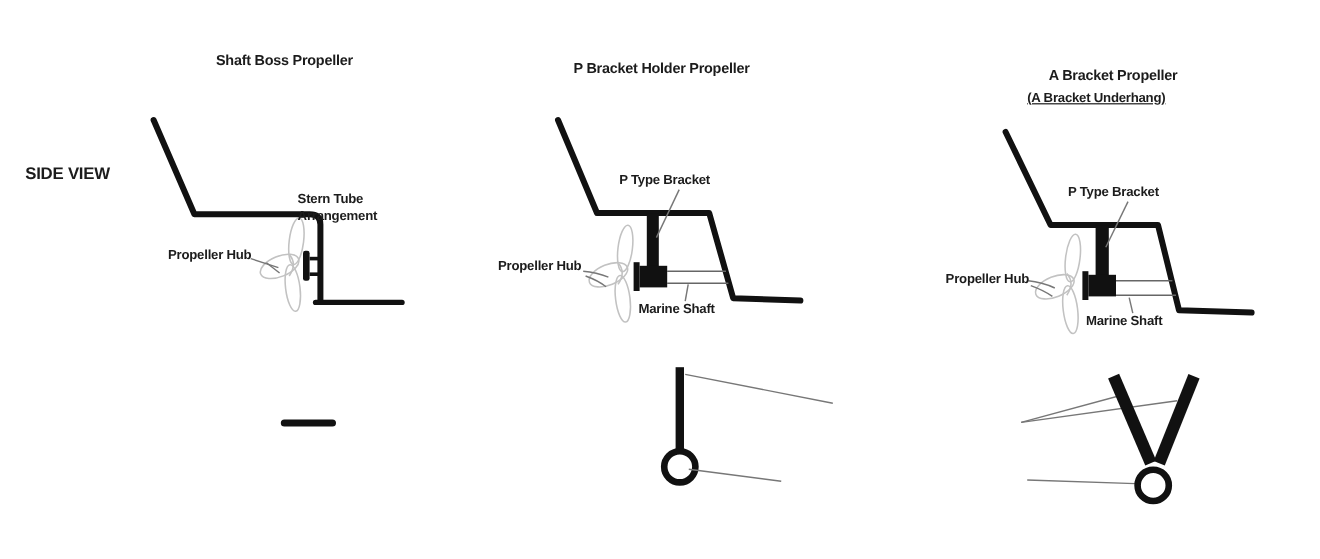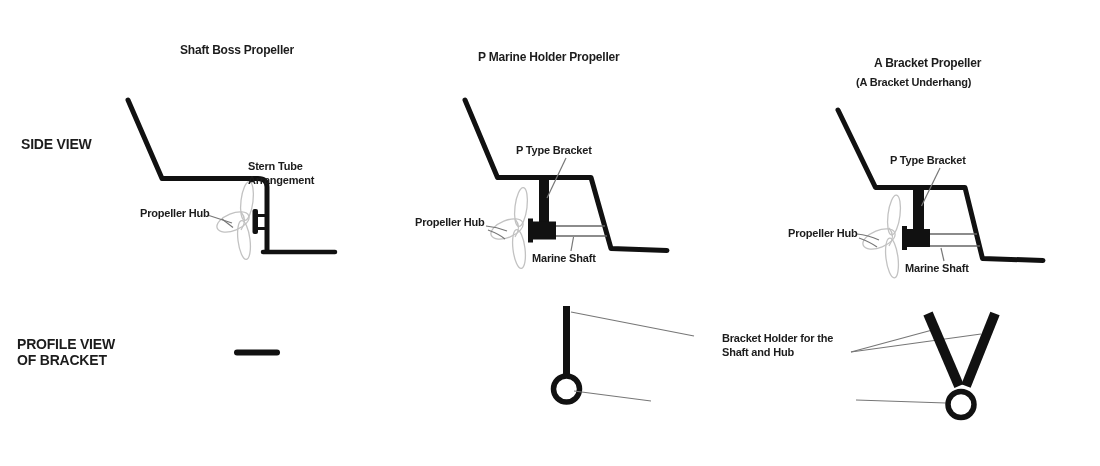--- a/index.html
+++ b/index.html
@@ -113,43 +113,35 @@
 
       <g>
         <line class="ink-stroke" stroke-width="10" x1="928" y1="313.5" x2="959" y2="386"></line>
         <line class="ink-stroke" stroke-width="10" x1="995" y1="313.5" x2="966" y2="386"></line>
         <circle class="profile-circle" cx="961" cy="404.5" r="13"></circle>
       </g>
     </g>
   </svg>
 
   <div class="title" style="left:157px;top:43px;margin-left:23px;">Shaft Boss Propeller</div>
-  <div class="title" style="left:478px;top:50px;">P Marine Holder Propeller</div>
+  <div class="title" style="left:478px;top:50px;">P Bracket Holder Propeller</div>
   <div class="title" style="left:859px;top:56px;margin-left:15px;">A Bracket Propeller</div>
-  <div class="lbl" style="left:856px;top:76px;">(A Bracket Underhang)</div>
+  <div class="lbl" style="left:856px;top:76px;text-decoration:underline;">(A Bracket Underhang)</div>
 
   <div class="viewlbl" style="left:21px;top:136px;text-align:center;">SIDE VIEW</div>
 
-  <div class="viewlbl" style="left:17px;top:336px;">
-    <div>PROFILE VIEW</div>
-    <div>OF BRACKET</div>
-  </div>
 
   <div class="lbl" style="left:248px;top:160px;">
     <div>Stern Tube</div>
     <div>Arrangement</div>
   </div>
   <div class="lbl" style="left:140px;top:207px;">Propeller Hub</div>
 
   <div class="lbl" style="left:516px;top:144px;">P Type Bracket</div>
   <div class="lbl" style="left:415px;top:216px;">Propeller Hub</div>
   <div class="lbl" style="left:532px;top:252px;">Marine Shaft</div>
 
   <div class="lbl" style="left:890px;top:154px;">P Type Bracket</div>
   <div class="lbl" style="left:788px;top:227px;">Propeller Hub</div>
   <div class="lbl" style="left:905px;top:262px;">Marine Shaft</div>
 
-  <div class="lbl" style="left:722px;top:332px;">
-    <div>Bracket Holder for the</div>
-    <div>Shaft and Hub</div>
-  </div>
 
 </div>
 
 </body></html>

